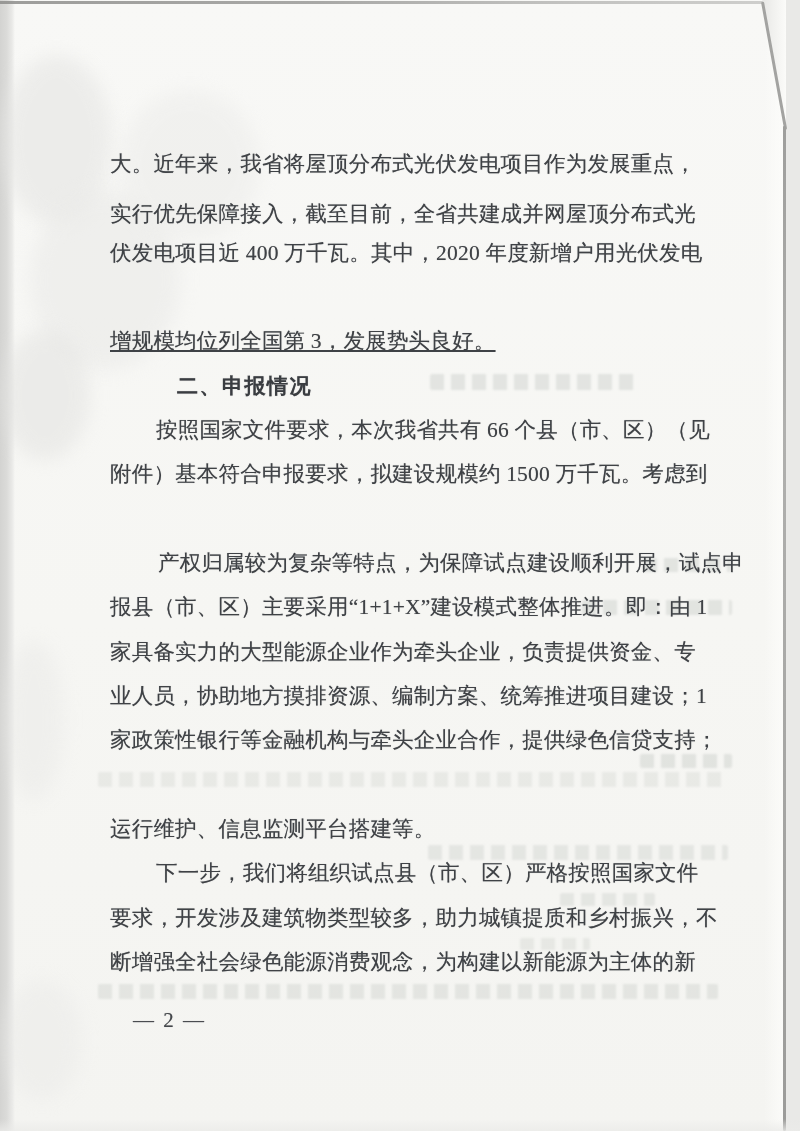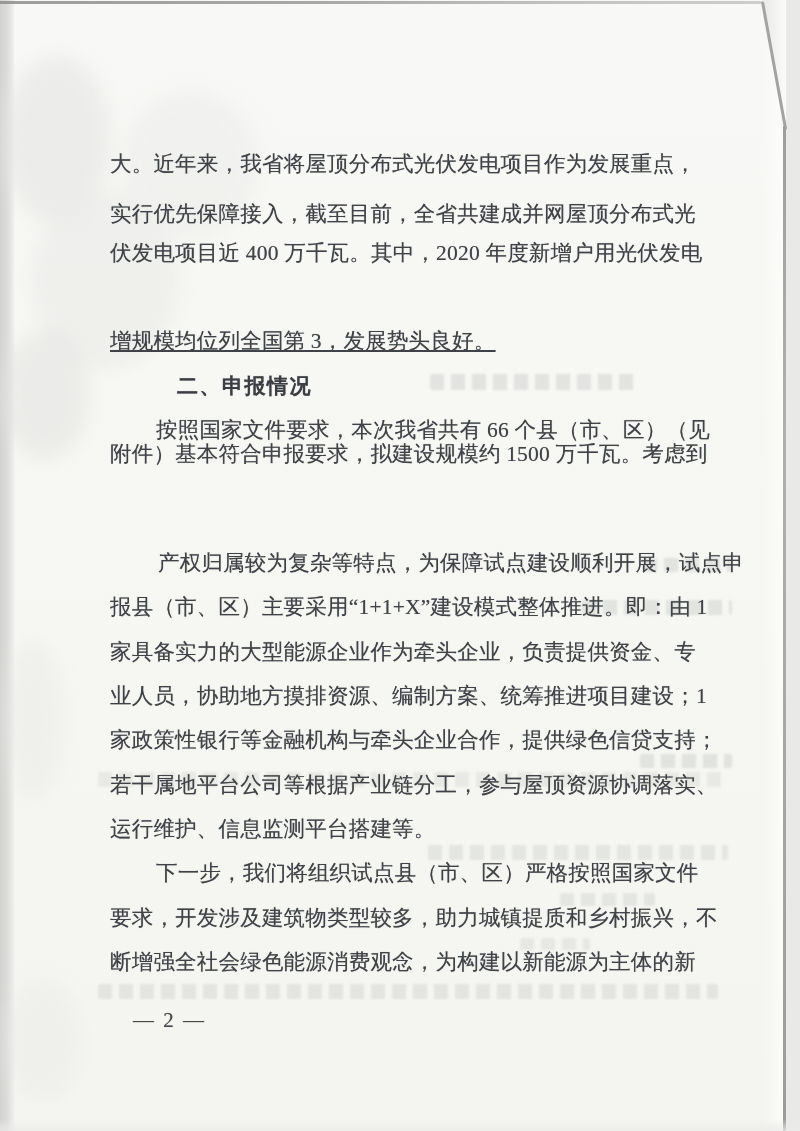--- a/index.html
+++ b/index.html
@@ -85,21 +85,21 @@
   }
   .line.heading{
     left:43px;
     font-family:Liberation Sans, sans-serif;
     font-weight:700;font-size:21px;letter-spacing:1.5px;
     color:#3a3d41;
     margin-left:24px;
   }
   .line.indent{left:46px;}
   .t0{top:150px;}  .t1{top:194px;margin-top:6px;}  .t2{top:239px;}  .t3{top:283px;}
-  .t4{top:327px;text-decoration:underline;}  .t5{top:372px;}  .t6{top:416px;}  .t7{top:440px;}
+  .t4{top:327px;text-decoration:underline;}  .t5{top:372px;}  .t6{top:416px;}  .t7{top:460px;}
   .t8{top:505px;}  .t9{top:549px;margin-left:48px;}  .t10{top:593px;} .t11{top:638px;}
   .t12{top:682px;} .t13{top:726px;} .t14{top:771px;} .t15{top:815px;}
   .t16{top:859px;} .t17{top:904px;} .t18{top:948px;}
   .page-number{
     position:absolute;left:23px;top:1006px;
     font-size:21px;line-height:28px;letter-spacing:2px;
     color:#44474b;white-space:nowrap;
     text-shadow:0 0 0.7px rgba(63,66,70,.5);
   }
 </style>
@@ -139,21 +139,20 @@
     <div class="line t2">伏发电项目近 400 万千瓦。其中，2020 年度新增户用光伏发电</div>
     <div class="line t4">增规模均位列全国第 3，发展势头良好。</div>
     <div class="line t5 heading">二、申报情况</div>
     <div class="line t6 indent">按照国家文件要求，本次我省共有 66 个县（市、区）（见</div>
     <div class="line t7">附件）基本符合申报要求，拟建设规模约 1500 万千瓦。考虑到</div>
     <div class="line t9">产权归属较为复杂等特点，为保障试点建设顺利开展，试点申</div>
     <div class="line t10">报县（市、区）主要采用“1+1+X”建设模式整体推进。即：由 1</div>
     <div class="line t11">家具备实力的大型能源企业作为牵头企业，负责提供资金、专</div>
     <div class="line t12">业人员，协助地方摸排资源、编制方案、统筹推进项目建设；1</div>
     <div class="line t13">家政策性银行等金融机构与牵头企业合作，提供绿色信贷支持；</div>
-    <div class="line t14">若干属地平台公司等根据产业链分工，参与屋顶资源协调落实、</div>
     <div class="line t15">运行维护、信息监测平台搭建等。</div>
     <div class="line t16 indent">下一步，我们将组织试点县（市、区）严格按照国家文件</div>
     <div class="line t17">要求，开发涉及建筑物类型较多，助力城镇提质和乡村振兴，不</div>
     <div class="line t18">断增强全社会绿色能源消费观念，为构建以新能源为主体的新</div>
     <div class="page-number">— 2 —</div>
   </div>
 
 </div>
 
 </body></html>

